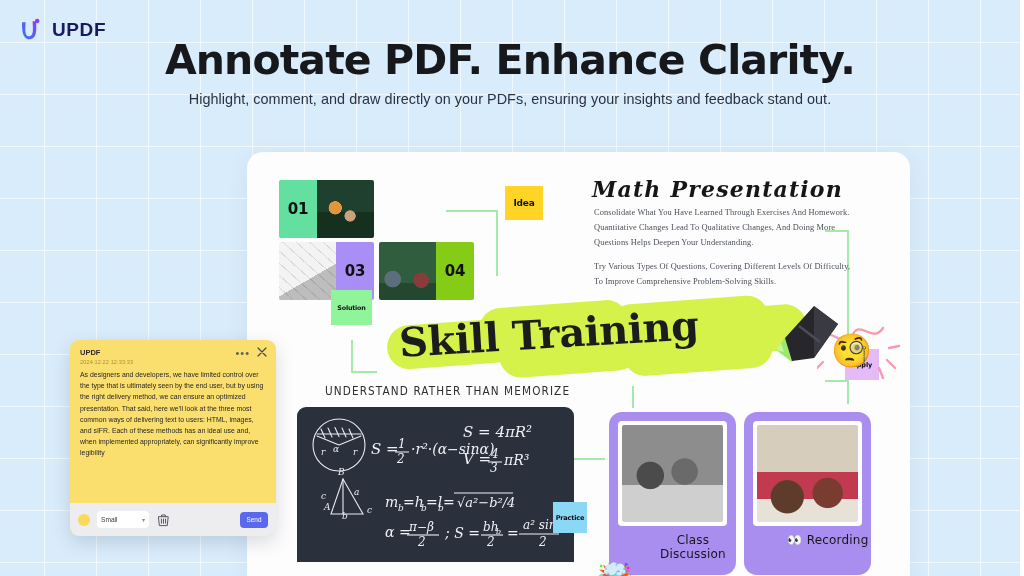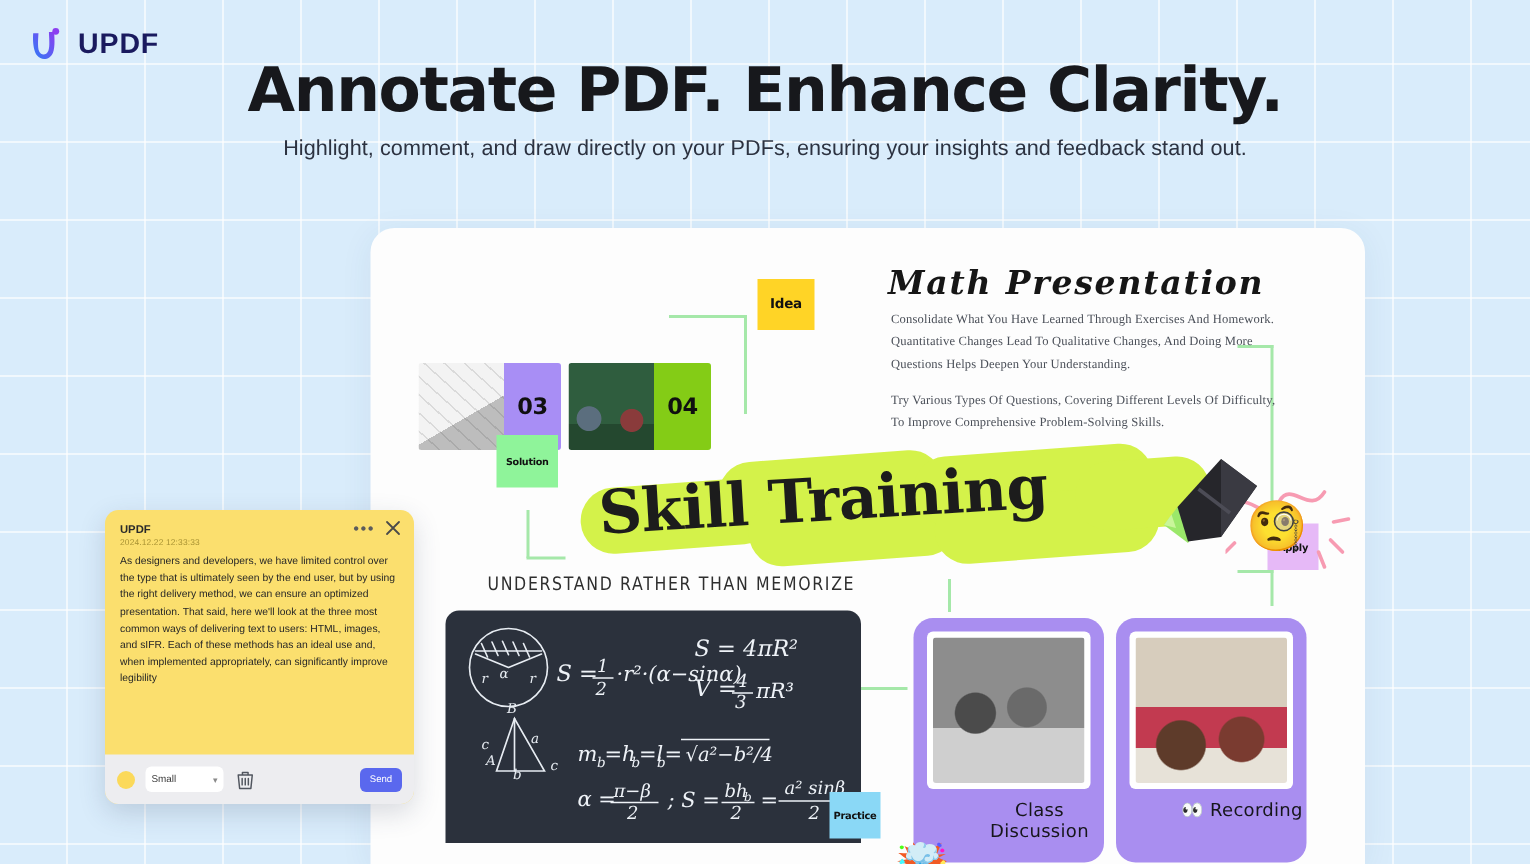--- a/index.html
+++ b/index.html
@@ -94,21 +94,21 @@
   
   .tag {
     position: absolute;
     display: flex; align-items: center; justify-content: center;
     font-family: "DejaVu Sans", sans-serif;
     font-weight: 800; color: #111; letter-spacing: -0.2px;
   }
   .tag.idea { background: #ffd426; }
   .tag.solution { background: #8ff49a; }
   .tag.apply { background: #e6b9f7; }
-  .tag.practice { background: #8ad8f6; margin-top: 26px; }
+  .tag.practice { background: #8ad8f6; }
 
   
   #mp-title {
     position: absolute; left: 345px; top: 24px;
     font-family: "DejaVu Serif", serif;
     font-style: italic; font-size: 22px; font-weight: 600;
     color: #161616; letter-spacing: 1.2px;
   }
   .mp-para {
     position: absolute; left: 347px; width: 258px;
@@ -265,20 +265,24 @@
     <div class="conn v" style="left:104px; top:104px; height:34px;"></div>
     <div class="conn v" style="left:104px; top:188px; height:32px;"></div>
     <div class="conn h" style="left:104px; top:219px; width:26px;"></div>
     <div class="conn v" style="left:600px; top:78px; height:130px;"></div>
     <div class="conn h" style="left:578px; top:78px; width:24px;"></div>
     <div class="conn h" style="left:578px; top:228px; width:24px;"></div>
     <div class="conn v" style="left:600px; top:228px; height:24px;"></div>
     <div class="conn v" style="left:385px; top:234px; height:22px;"></div>
     <div class="conn h" style="left:318px; top:306px; width:40px;"></div>
 
+    <div class="cell" style="left:32px; top:28px; width:95px; height:58px;">
+      <div class="swatch" style="width:38px; background:#63dfa0;">01</div>
+      <div class="ph p01"></div>
+    </div>
     <div class="cell" style="left:32px; top:90px; width:95px; height:58px;">
       <div class="ph p03"></div>
       <div class="swatch" style="width:38px; background:#a88ef5;text-align:center;">03</div>
     </div>
     <div class="cell" style="left:132px; top:90px; width:95px; height:58px;">
       <div class="ph p04"></div>
       <div class="swatch" style="width:38px; background:#84cc16;">04</div>
     </div>
 
     <div class="tag idea" style="left:258px; top:34px; width:38px; height:34px; font-size:9px;">Idea</div>

